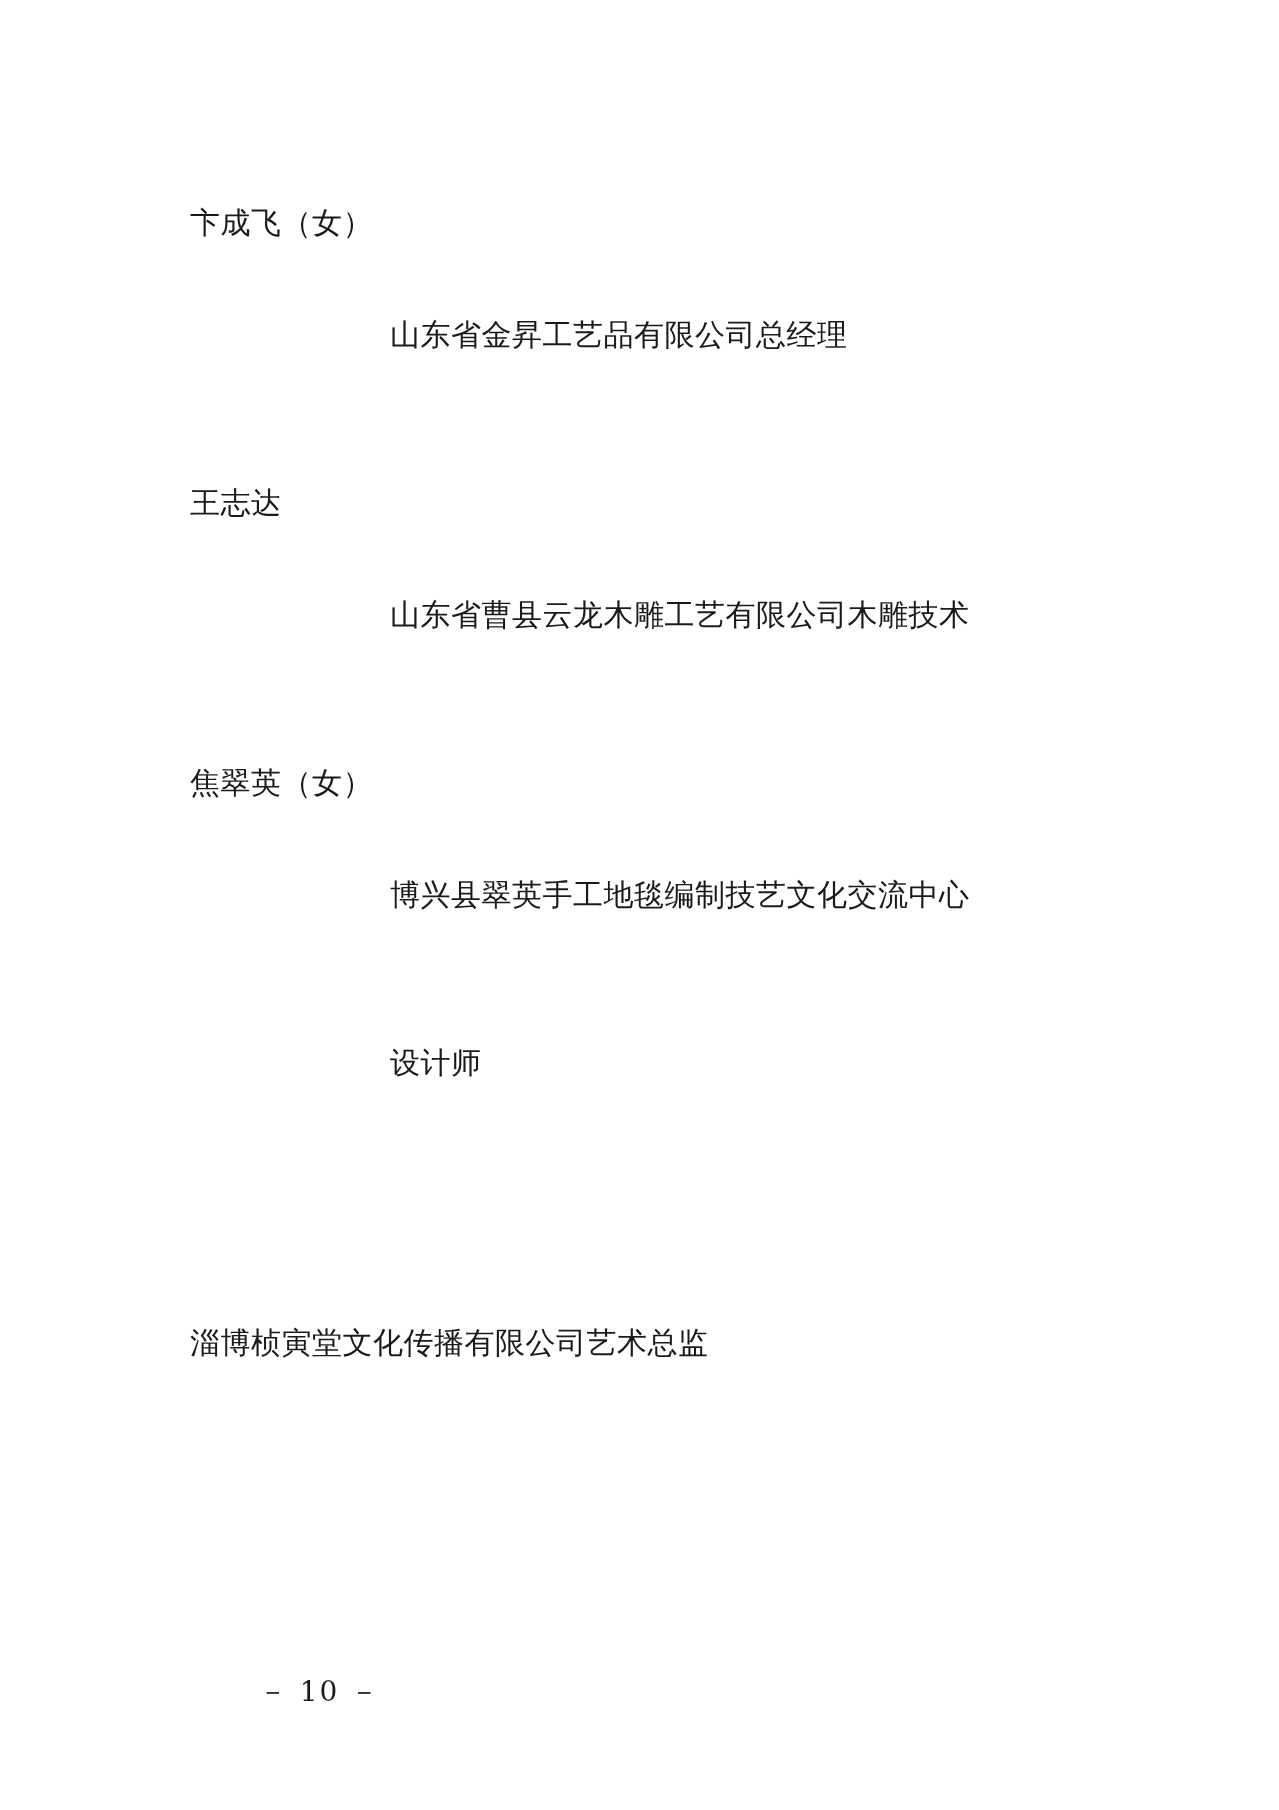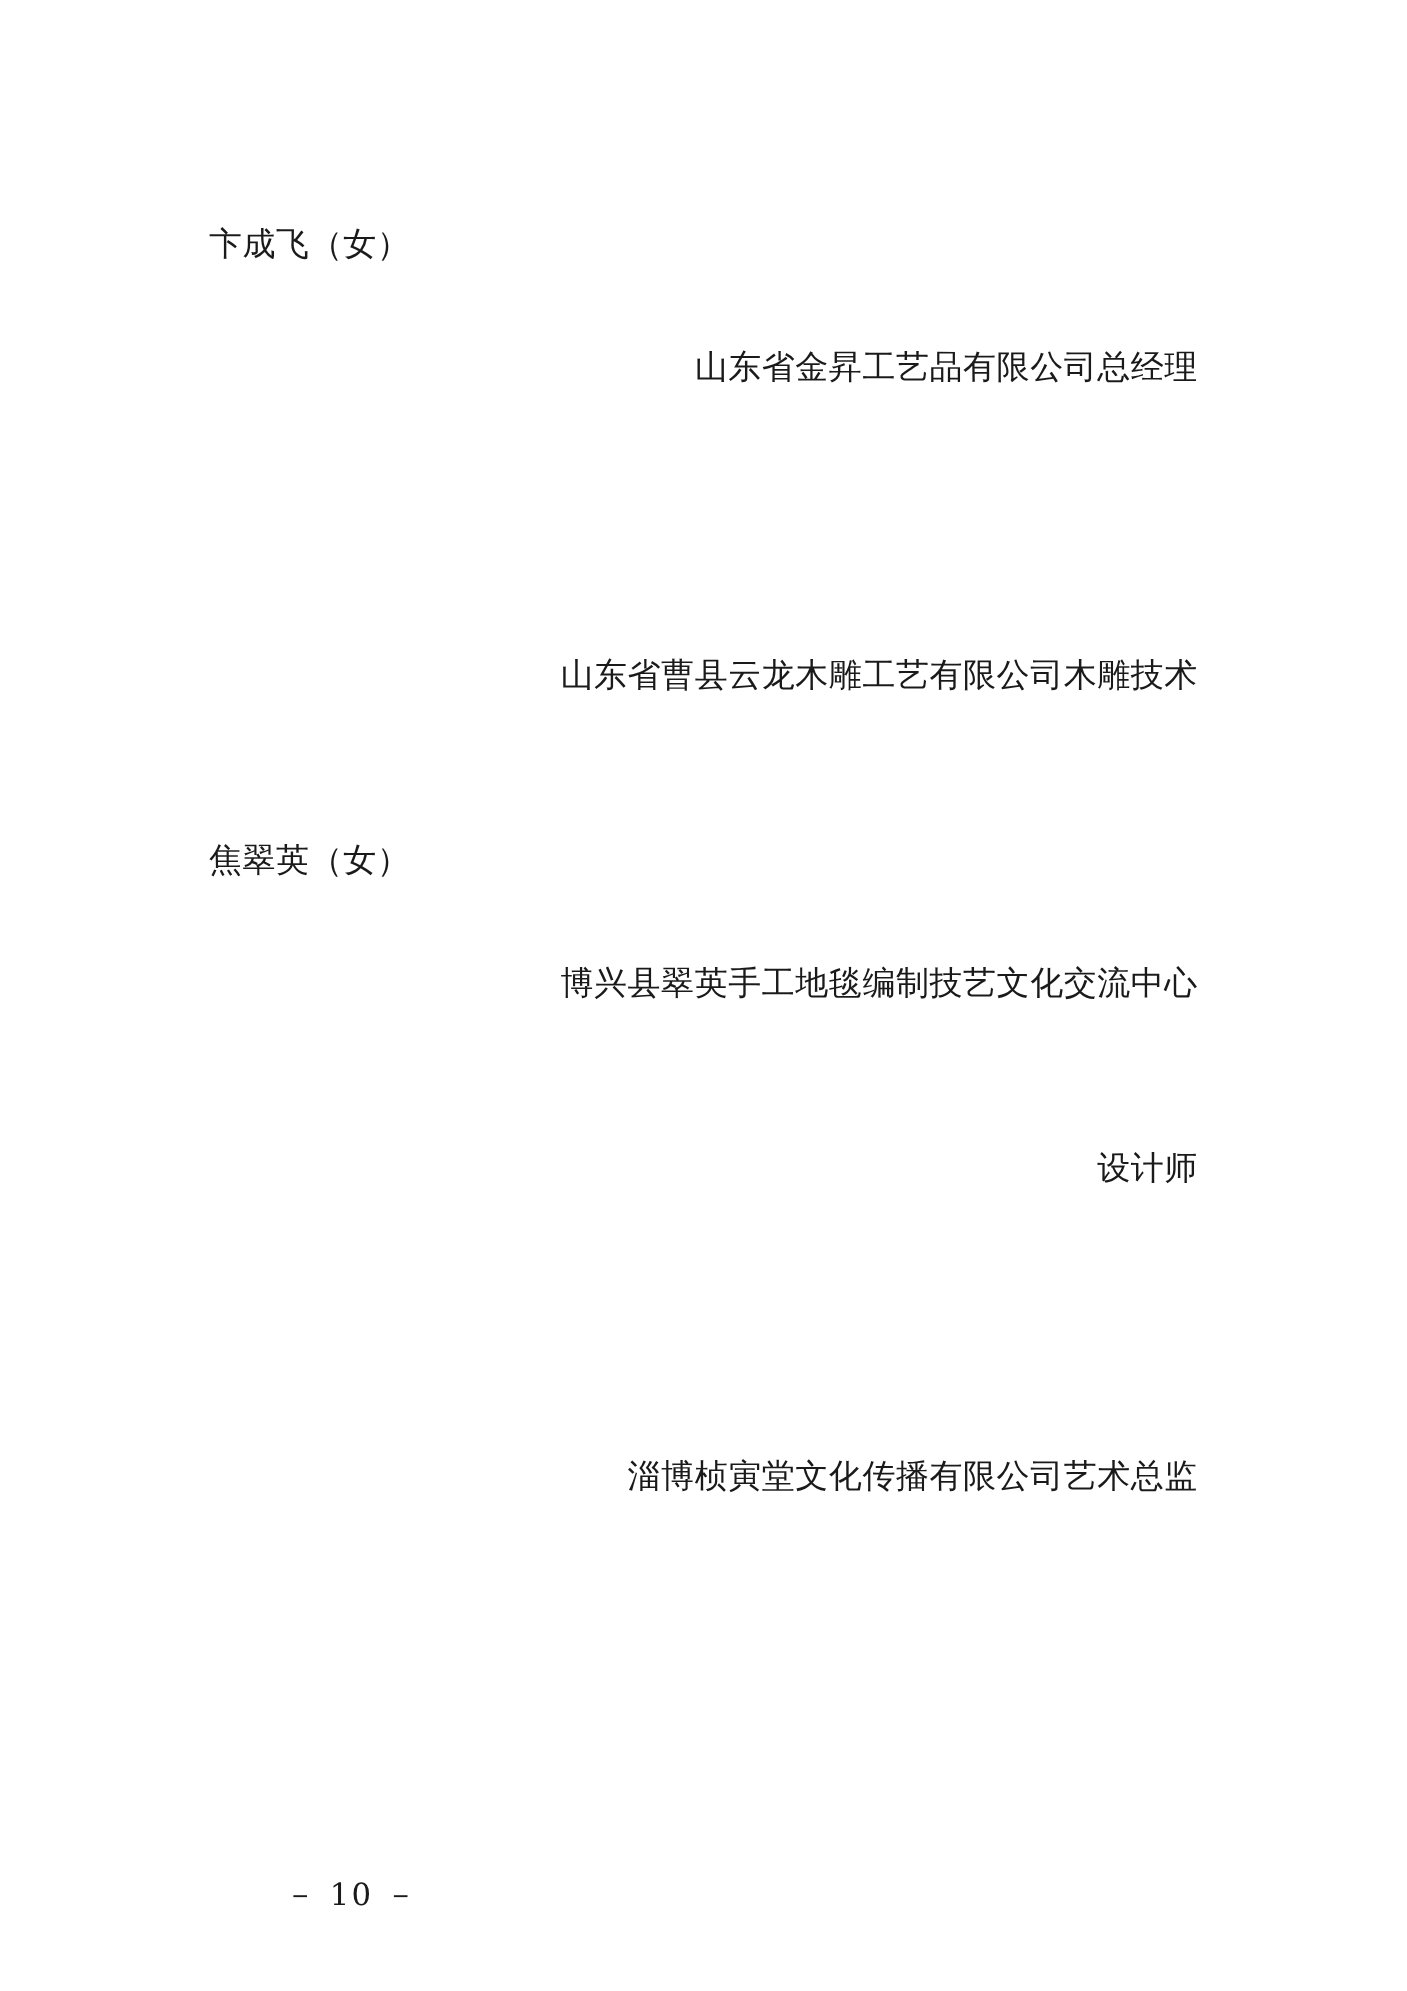--- a/index.html
+++ b/index.html
@@ -32,51 +32,50 @@
   }
   .entry .name {
     width: 200px;
     flex: 0 0 200px;
     white-space: pre;
     font-size: 30px;
   }
   .entry .desc {
     flex: 1 1 auto;
     white-space: pre-wrap;
-    text-align: right;
   }
   .entry .desc .cont {
     display: block;
     text-indent: 0;
   }
   .page-number {
     position: absolute;
     left: 0;
     right: 0;
     top: 1673px;
     text-align: center;
     font-size: 28px;
     letter-spacing: 2px;
     padding-right: 640px;
-    margin-top: 31px;
   }
 </style>
 </head>
 <body>
 
 <div class="page">
 
   <div>
     <div class="entry">
       <span class="name">卞成飞（女）</span>
       <span class="desc">
         <span class="cont">山东省金昇工艺品有限公司总经理</span>
       </span>
     </div>
     <div class="entry">
+      <span class="name">王志达</span>
       <span class="desc">
         <span class="cont">山东省曹县云龙木雕工艺有限公司木雕技术</span>
       </span>
     </div>
     <div class="entry">
       <span class="name">焦翠英（女）</span>
       <span class="desc">
         <span class="cont">博兴县翠英手工地毯编制技艺文化交流中心</span>
         <span class="cont">设计师</span>
       </span>

